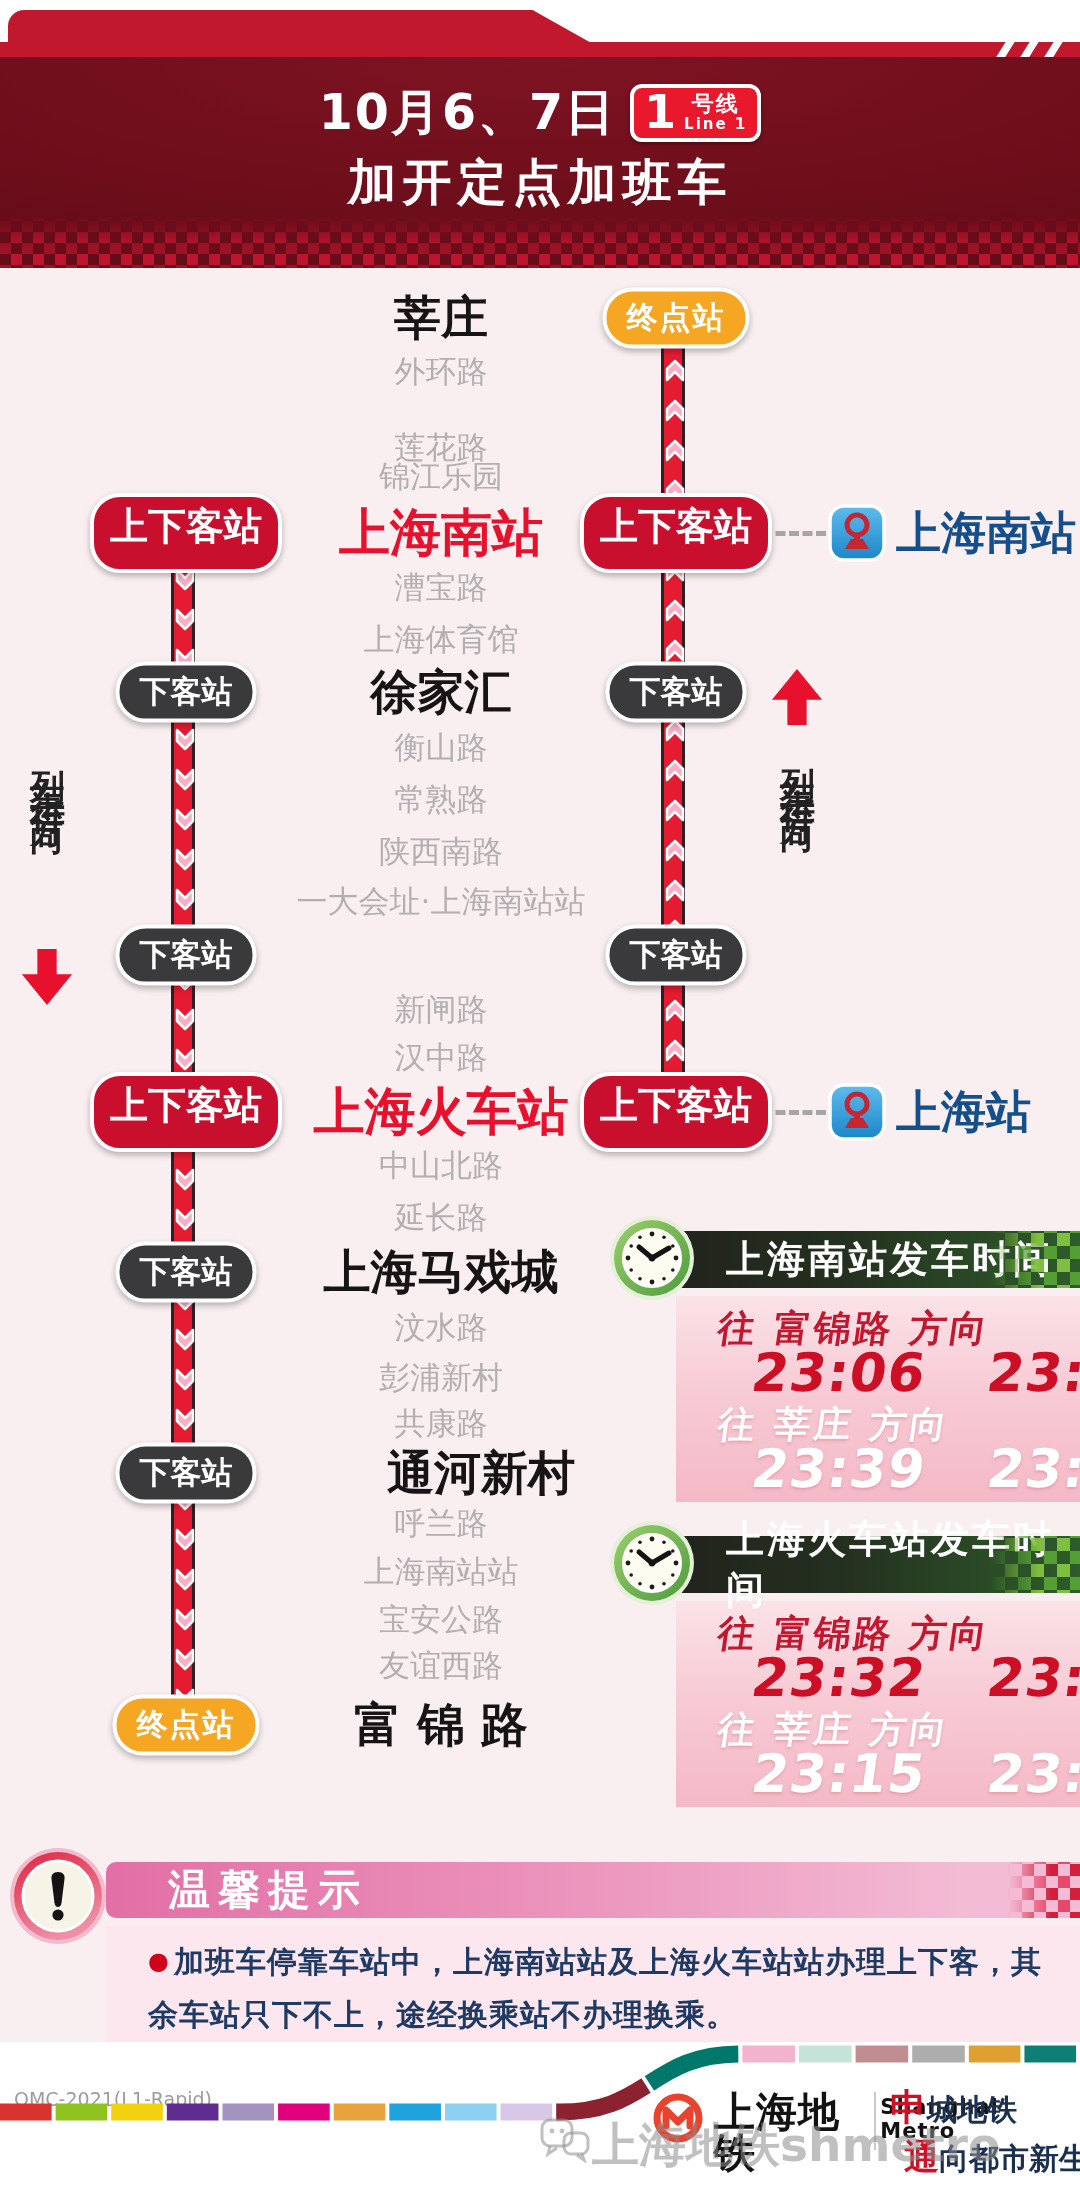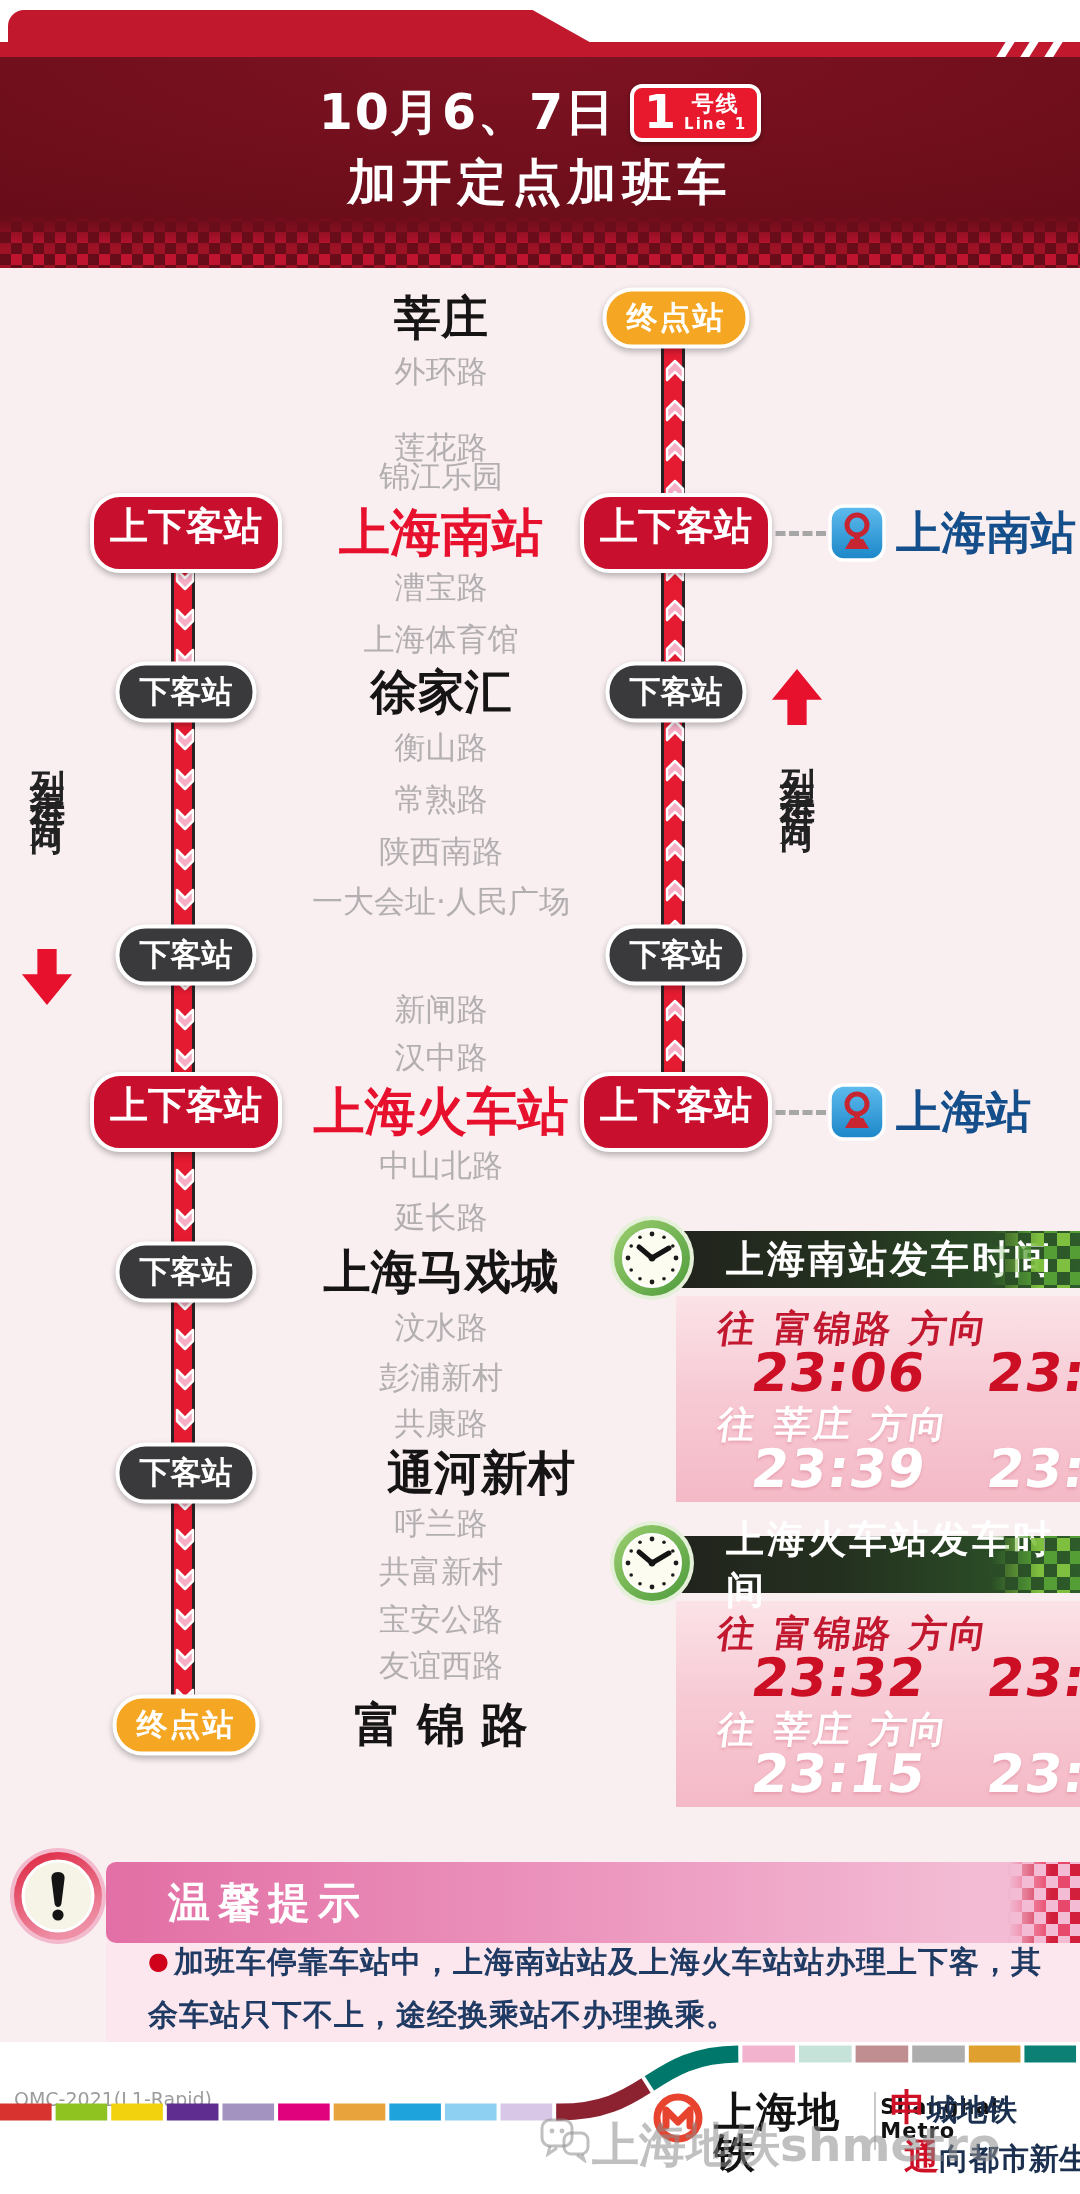--- a/index.html
+++ b/index.html
@@ -68,21 +68,21 @@
   .tt-body{position:absolute;left:676px;right:0;height:206px;z-index:4;
            background:linear-gradient(180deg,#FBE3E7 0%,#F7CBD5 45%,#F4B9C6 100%);}
   .tt-row{position:absolute;left:42px;right:10px;white-space:nowrap;}
   .tt-dir{font-size:37px;font-weight:800;letter-spacing:3px;transform:skewX(-8deg);}
   .tt-times{display:flex;gap:62px;padding-left:34px;font-size:53px;font-weight:900;
             transform:skewX(-8deg);letter-spacing:1px;}
   .tt-red{color:#C2182F;}
   .tt-tred{color:#CC0F24;}
   .tt-white{color:#fff;text-shadow:0 2px 3px rgba(215,120,140,.45);}
   
-  .nt-bar{position:absolute;left:106px;right:0;top:1862px;height:81px;border-radius:10px 0 0 10px;
+  .nt-bar{position:absolute;left:106px;right:0;top:1862px;height:56px;border-radius:10px 0 0 10px;
           background:linear-gradient(90deg,#E26FA5 0%,#EC96BE 50%,#F3BBD4 88%);
           display:flex;align-items:center;color:#fff;font-size:42px;font-weight:900;
           letter-spacing:8px;padding-left:62px;z-index:5;}
   .nt-bar .rchk{position:absolute;right:0;top:0;bottom:0;width:72px;
       background:conic-gradient(#D21F3C 0 25%,transparent 0 50%,#E8486B 0 75%,transparent 0) 2px 2px/24px 24px;
       -webkit-mask-image:linear-gradient(to left,#000 40%,transparent);
       mask-image:linear-gradient(to left,#000 40%,transparent);}
   .nt-icon{position:absolute;left:8px;top:1846px;width:100px;height:100px;z-index:6;}
   .nt-body{position:absolute;left:106px;right:0;top:1926px;height:116px;background:#FCE7EE;z-index:4;
            color:#1F3A63;font-size:30px;font-weight:700;line-height:1.75;
@@ -302,21 +302,21 @@
         </svg></div>
       <div class="rail-label" style="left: 896px; top: 533px;">上海南站</div>
       <div class="station st-minor" style="left: 441px; top: 588px;">漕宝路</div>
       <div class="station st-minor" style="left: 441px; top: 640px;">上海体育馆</div>
       <div class="station st-major" style="left: 441px; top: 692px;">徐家汇</div>
       <div class="badge b-down" style="left: 186px; top: 692px;">下客站</div>
       <div class="badge b-down" style="left: 676px; top: 692px;">下客站</div>
       <div class="station st-minor" style="left: 441px; top: 748px;">衡山路</div>
       <div class="station st-minor" style="left: 441px; top: 800px; font-family: Liberation Serif, serif;">常熟路</div>
       <div class="station st-minor" style="left: 441px; top: 852px;">陕西南路</div>
-      <div class="station st-minor" style="left: 441px; top: 902px;">一大会址·人民广场</div>
+      <div class="station st-minor" style="left: 441px; top: 902px;">一大会址·上海南站站</div>
       <div class="badge b-down" style="left: 186px; top: 955px;">下客站</div>
       <div class="badge b-down" style="left: 676px; top: 955px;">下客站</div>
       <div class="station st-minor" style="left: 441px; top: 1010px;">新闸路</div>
       <div class="station st-minor" style="left: 441px; top: 1058px;">汉中路</div>
       <div class="station st-red" style="left: 441px; top: 1112px;">上海火车站</div>
       <div class="badge b-updown" style="left: 186px; top: 1112px;">上下客站</div>
       <div class="badge b-updown" style="left: 676px; top: 1112px;">上下客站</div>
       <div class="rail-dash" style="left: 762px; top: 1110px;"></div>
       <div class="rail-icon" style="left: 828px; top: 1083px;"><svg width="58" height="58" viewBox="0 0 58 58">
   <defs>
@@ -334,21 +334,21 @@
       <div class="station st-minor" style="left: 441px; top: 1166px;">中山北路</div>
       <div class="station st-minor" style="left: 441px; top: 1218px;">延长路</div>
       <div class="station st-major" style="left: 441px; top: 1272px;">上海马戏城</div>
       <div class="badge b-down" style="left: 186px; top: 1272px;">下客站</div>
       <div class="station st-minor" style="left: 441px; top: 1328px;">汶水路</div>
       <div class="station st-minor" style="left: 441px; top: 1378px;">彭浦新村</div>
       <div class="station st-minor" style="left: 441px; top: 1424px;">共康路</div>
       <div class="station st-major" style="left: 441px; top: 1473px; margin-left: 40px;">通河新村</div>
       <div class="badge b-down" style="left: 186px; top: 1473px;">下客站</div>
       <div class="station st-minor" style="left: 441px; top: 1524px;">呼兰路</div>
-      <div class="station st-minor" style="left: 441px; top: 1572px;">共富新村</div>
+      <div class="station st-minor" style="left: 441px; top: 1572px;">上海南站站</div>
       <div class="station st-minor" style="left: 441px; top: 1620px;">宝安公路</div>
       <div class="station st-minor" style="left: 441px; top: 1666px;">友谊西路</div>
       <div class="station st-major" style="left: 441px; top: 1725px;">富 锦 路</div>
       <div class="badge b-terminal" style="left: 186px; top: 1725px;">终点站</div>
     </div>
 
   <div class="dir-text" style="left:47px;top:742px">列车运行方向</div>
   <div class="dir-arrow" style="left:47px;top:948px">
     <svg width="54" height="60" viewBox="0 0 56 60">
         <path d="M18 0 h20 v26 h16 L28 58 L2 26 h16 Z" fill="#E8112D"></path>

